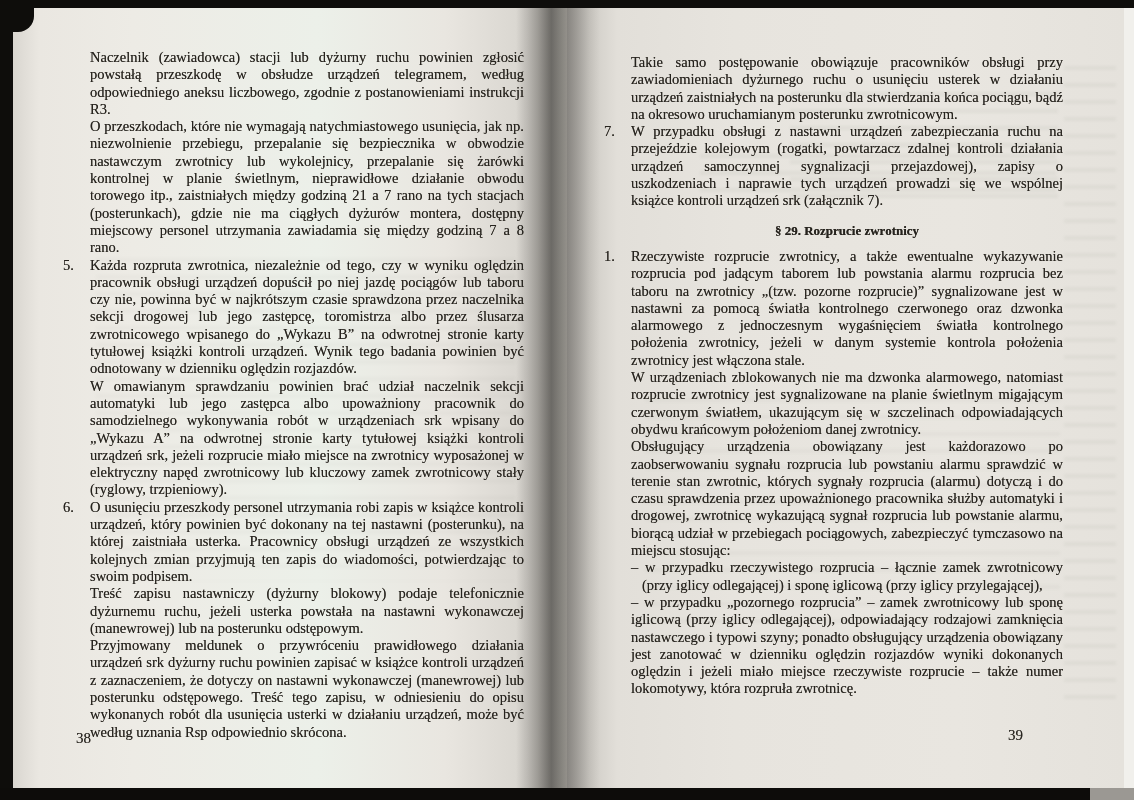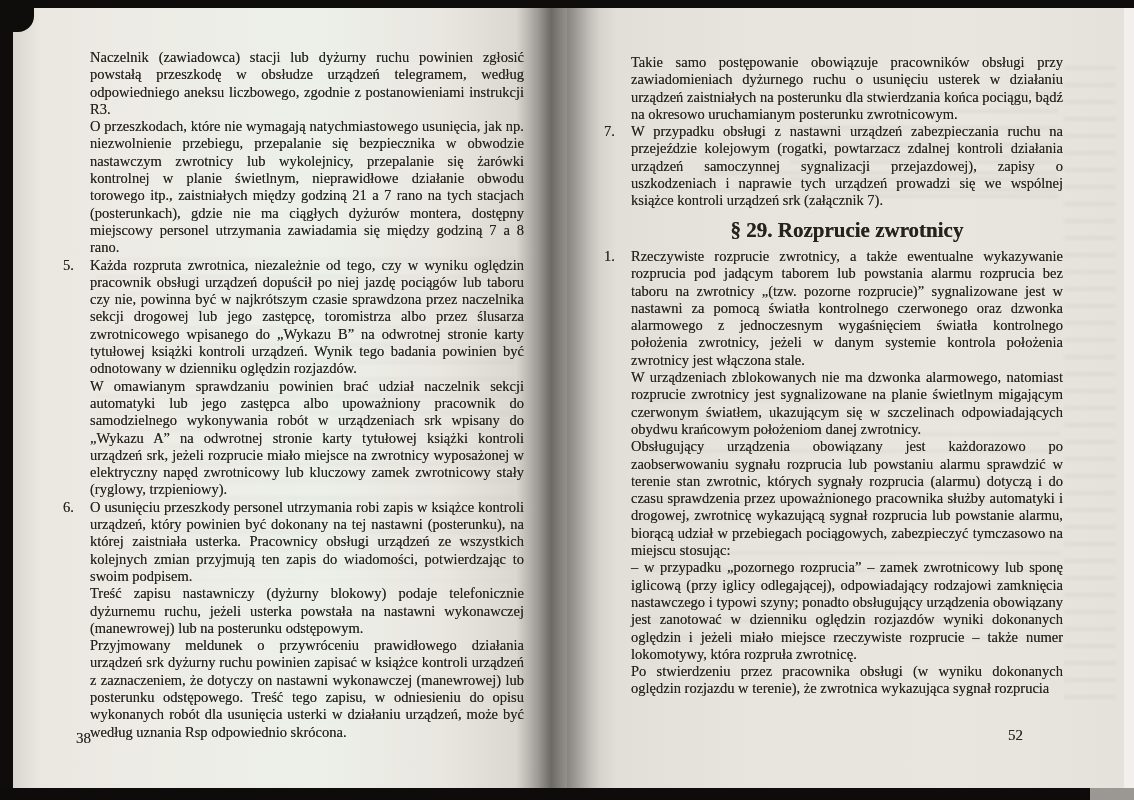--- a/index.html
+++ b/index.html
@@ -31,21 +31,21 @@
   .edge-right{position:absolute;left:1124px;top:8px;width:10px;height:780px;background:#f1f0ec;}
   
   .col{position:absolute;font-size:14.5px;line-height:17.3px;color:#26231e;
        text-align:justify;text-shadow:0 0 0.4px rgba(45,40,33,0.65);}
   .col-left{left:90px;top:49px;width:434px;}
   .col-right{left:631px;top:54px;width:432px;}
   .para{margin:0;position:relative;}
   .num{position:absolute;left:-27px;top:0;text-align:left;}
   .dash-hang{padding-left:11px;text-indent:-11px;}
   .section-heading{
-    text-align:center;font-weight:bold;font-size:21px;margin:12px 0 9px 0;
+    text-align:center;font-weight:bold;font-size:13px;margin:12px 0 9px 0;
     text-shadow:0 0 0.5px rgba(45,40,33,0.8);
     font-family:Liberation Serif, serif;
   }
   .pagenum{position:absolute;font-size:15px;color:#2a2722;text-shadow:0 0 0.4px rgba(45,40,33,0.6);}
   .pagenum-left{left:76px;top:730px;}
   .pagenum-right{left:1008px;top:727px;}
   
   .ghost{position:absolute;pointer-events:none;filter:blur(1.6px);
     background:repeating-linear-gradient(180deg,rgba(96,104,88,0) 0px,rgba(96,104,88,0) 5px,rgba(96,104,88,0.85) 8px,rgba(96,104,88,0) 11px,rgba(96,104,88,0) 17px);}
   .g1{left:790px;top:86px;width:268px;height:120px;opacity:0.10;}
@@ -116,31 +116,30 @@
       <span>Rzeczywiste rozprucie zwrotnicy, a także ewentualne wykazywanie rozprucia pod jadącym taborem lub powstania alarmu rozprucia bez taboru na zwrotnicy „(tzw. pozorne rozprucie)” sygnalizowane jest w nastawni za pomocą światła kontrolnego czerwonego oraz dzwonka alarmowego z jednoczesnym wygaśnięciem światła kontrolnego położenia zwrotnicy, jeżeli w danym systemie kontrola położenia zwrotnicy jest włączona stale.</span>
     </p>
     <p class="para">
       <span class="num"></span>
       <span>W urządzeniach zblokowanych nie ma dzwonka alarmowego, natomiast rozprucie zwrotnicy jest sygnalizowane na planie świetlnym migającym czerwonym światłem, ukazującym się w szczelinach odpowiadających obydwu krańcowym położeniom danej zwrotnicy.</span>
     </p>
     <p class="para">
       <span class="num"></span>
       <span>Obsługujący urządzenia obowiązany jest każdorazowo po zaobserwowaniu sygnału rozprucia lub powstaniu alarmu sprawdzić w terenie stan zwrotnic, których sygnały rozprucia (alarmu) dotyczą i do czasu sprawdzenia przez upoważnionego pracownika służby automatyki i drogowej, zwrotnicę wykazującą sygnał rozprucia lub powstanie alarmu, biorącą udział w przebiegach pociągowych, zabezpieczyć tymczasowo na miejscu stosując:</span>
     </p>
+    <p class="para dash-hang">
+      <span>– w przypadku rzeczywistego rozprucia – łącznie zamek zwrotnicowy (przy iglicy odlegającej) i sponę iglicową (przy iglicy przylegającej),</span>
+    </p>
     <p class="para">
       <span>– w przypadku „pozornego rozprucia” – zamek zwrotnicowy lub sponę iglicową (przy iglicy odlegającej), odpowiadający rodzajowi zamknięcia nastawczego i typowi szyny; ponadto obsługujący urządzenia obowiązany jest zanotować w dzienniku oględzin rozjazdów wyniki dokonanych oględzin i jeżeli miało miejsce rzeczywiste rozprucie – także numer lokomotywy, która rozpruła zwrotnicę.</span>
-    </p>
-    <p class="para">
-      <span class="num"></span>
-      <span>Po stwierdzeniu przez pracownika obsługi (w wyniku dokonanych oględzin rozjazdu w terenie), że zwrotnica wykazująca sygnał rozprucia</span>
     </p>
   </div>
 
   <div class="pagenum pagenum-left">38</div>
-  <div class="pagenum pagenum-right">52</div>
+  <div class="pagenum pagenum-right">39</div>
 
   <div class="gutter"></div>
   <div class="edge-right"></div>
   <div class="edge-top"></div>
   <div class="edge-left"></div>
   <div class="corner-tl"></div>
   <div class="edge-bottom"></div>
   <div class="corner-br"></div>
 
 </div>

